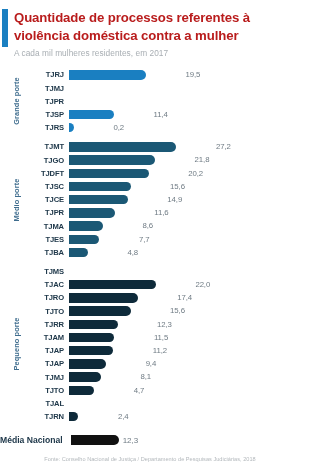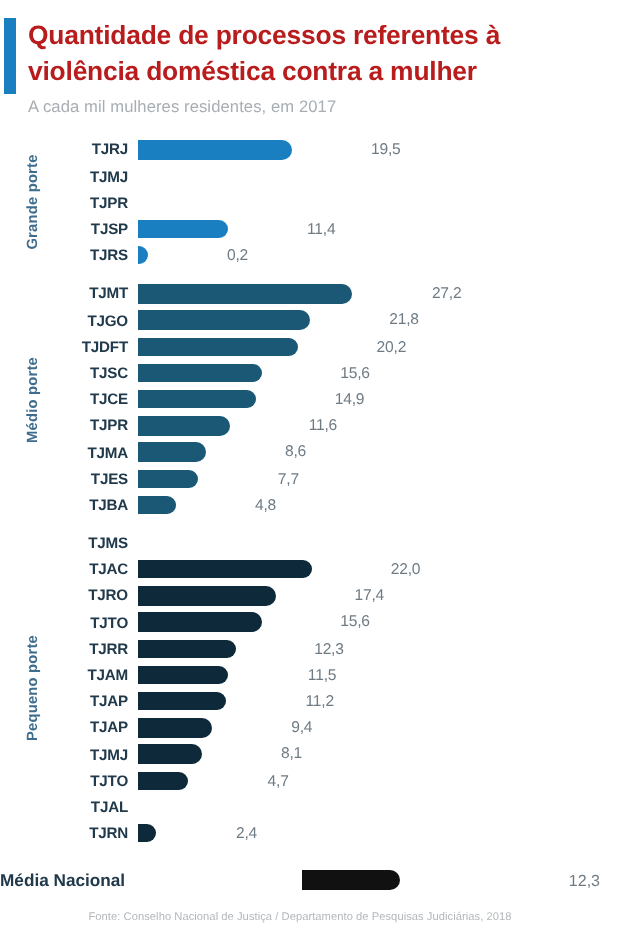--- a/index.html
+++ b/index.html
@@ -105,21 +105,21 @@
     color: #6f7b84;
     margin-left: 3.5px;
     white-space: nowrap;
     letter-spacing: -0.1px;
   }
 
   
   .national {
     display: flex;
     align-items: center;
-    justify-content: space-between;
+    justify-content: flex-start;
     margin-top: 12px;
   }
   .national-label {
     font-size: 8.6px;
     font-weight: bold;
     color: #20394b;
     margin-right: 8px;
   }
   .national-bar {
     height: 9.6px;

